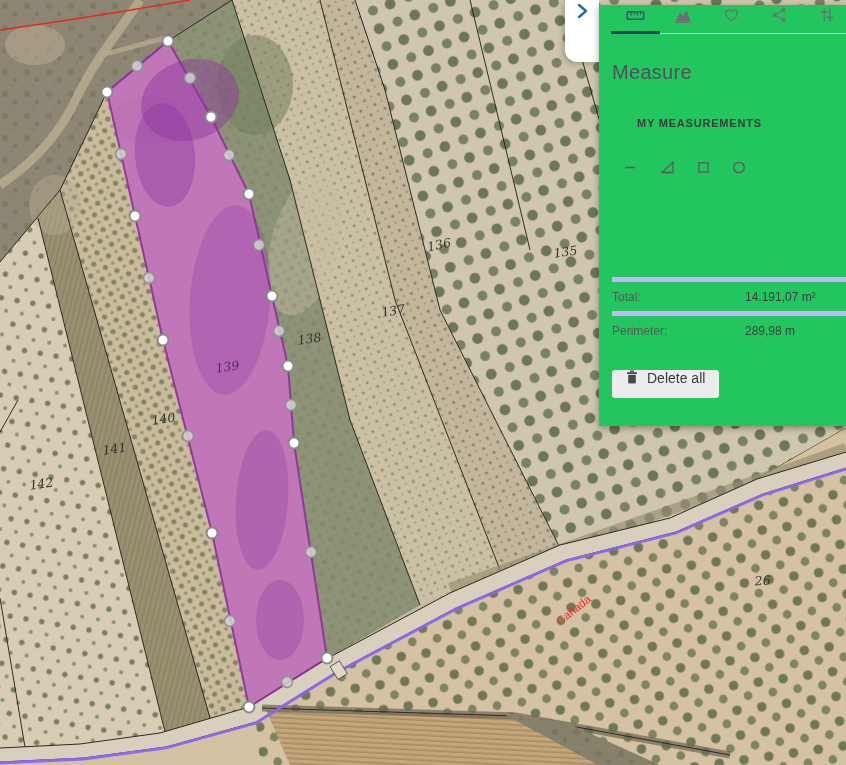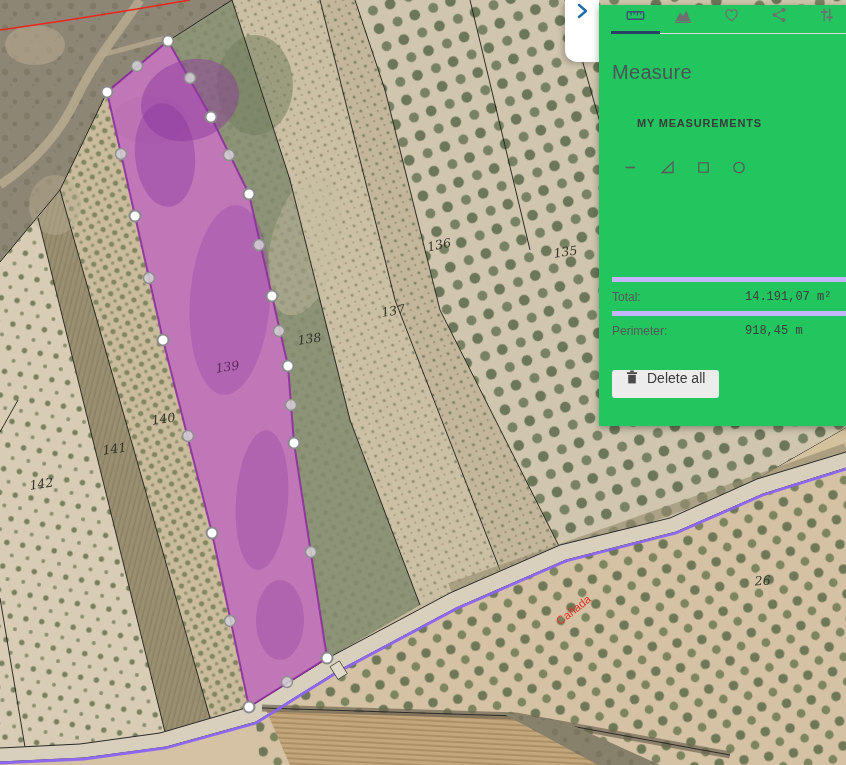--- a/index.html
+++ b/index.html
@@ -56,21 +56,21 @@
   }
   .highlight-box .tri{ position:absolute; left:8px; top:11px; }
   .hl-line1{ position:absolute; left:28px; top:10px; font-size:15px; color:#4a4a4a; }
   .hl-line2{ position:absolute; left:28px; top:34px; font-size:15px; color:#565656; }
 
   .meas-row{
     position:absolute; left:13px; right:0; height:34px;
     border-top:5px solid #c4b5fd; display:flex; align-items:center; font-size:12px;
   }
   .meas-row .rlabel{ width:133px; color:#57585a; }
-  .meas-row .rvalue{ color:#3c3e40;font-family:Liberation Mono, monospace; }
+  .meas-row .rvalue{ color:#3c3e40; }
 
   .delete-btn{
     position:absolute; left:13px; top:365px; height:28px;
     display:inline-flex; align-items:flex-start; gap:9px; padding:0 14px;
     background:#ececec; border:none; border-radius:3px;
     font-size:14px; color:#3a3a3a; font-family:"Liberation Sans",sans-serif;
     cursor:pointer;
   }
 </style>
 </head>
@@ -320,21 +320,21 @@
       </button>
     </div>
 
 
     <div class="meas-row" style="top:272px">
       <span class="rlabel">Total:</span>
       <span class="rvalue">14.191,07 m²</span>
     </div>
     <div class="meas-row" style="top:306px">
       <span class="rlabel">Perimeter:</span>
-      <span class="rvalue">918,45 m</span>
+      <span class="rvalue">289,98 m</span>
     </div>
 
     <button class="delete-btn">
       <svg width="12" height="14" viewBox="0 0 12 14">
         <rect x="4.2" y="0.5" width="3.6" height="1.6" fill="#4a4a4a"></rect>
         <rect x="1" y="2.2" width="10" height="1.8" fill="#4a4a4a"></rect>
         <rect x="2.2" y="4.8" width="7.6" height="8.6" fill="#4a4a4a"></rect>
       </svg>
       <span>Delete all</span>
     </button>

